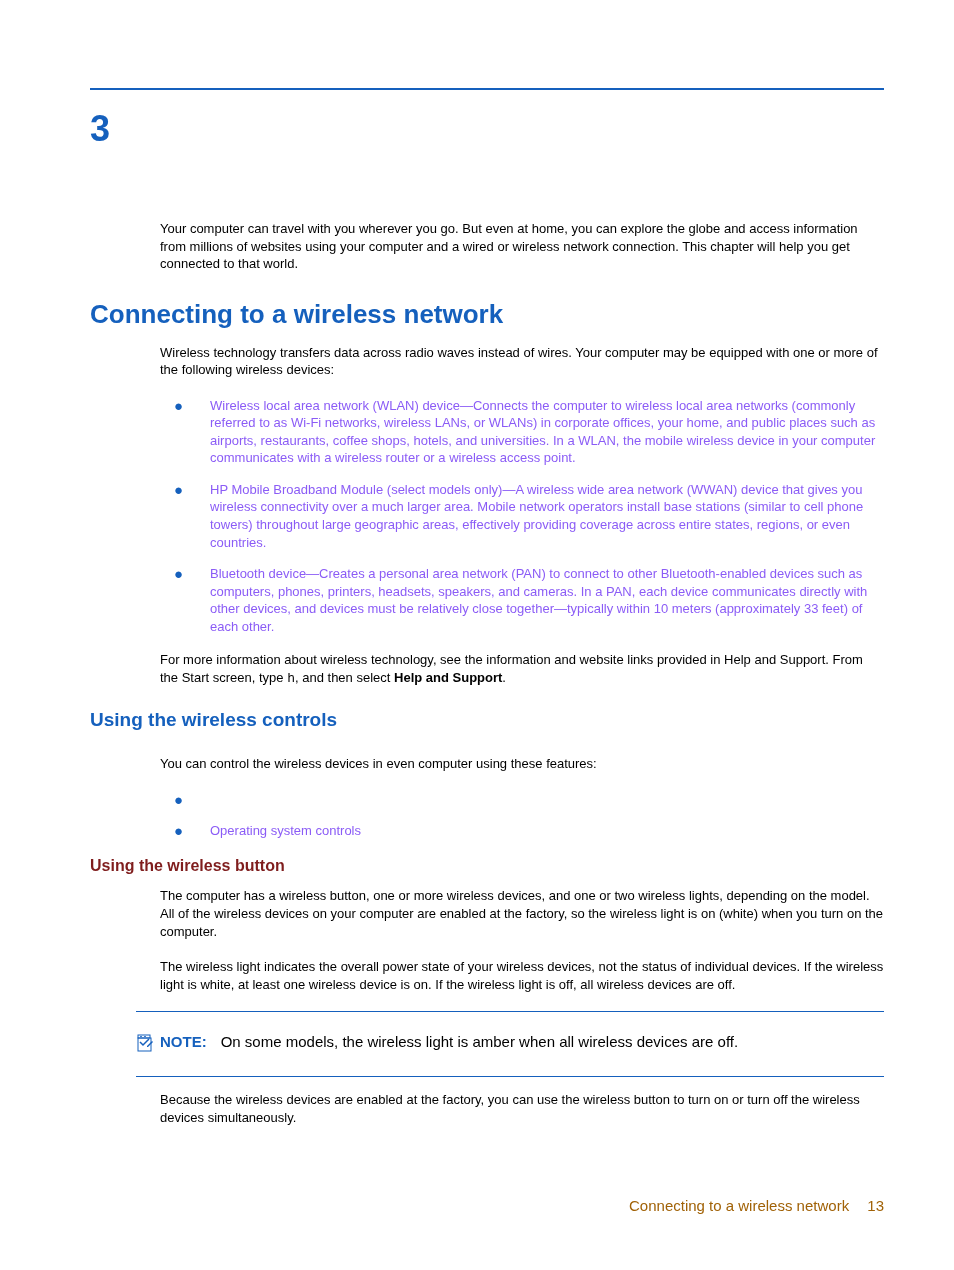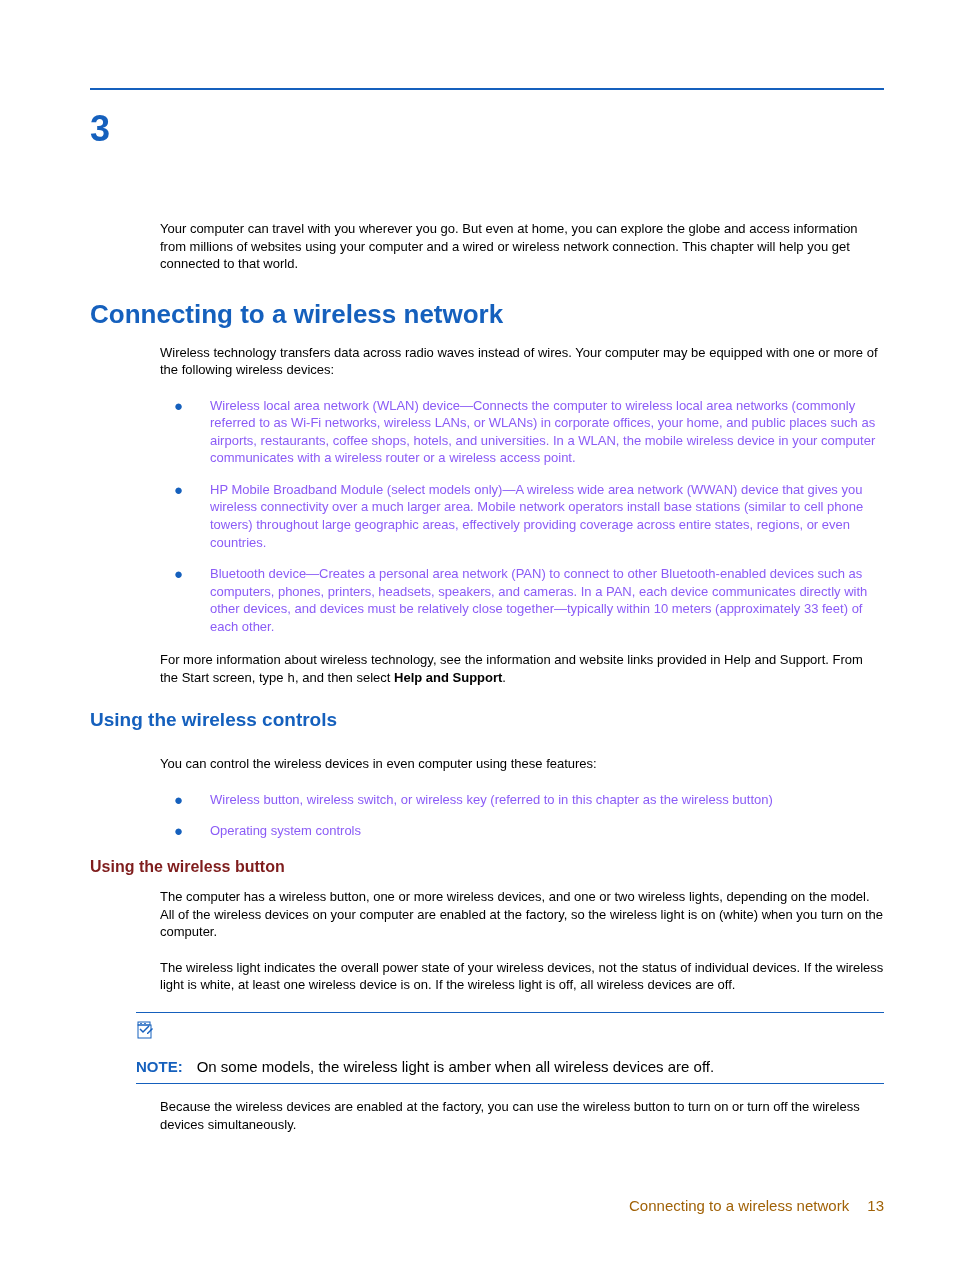--- a/index.html
+++ b/index.html
@@ -87,25 +87,24 @@
       font-family: 'Courier New', monospace;
     }
     .body-text .bold {
       font-weight: bold;
     }
     .note-block {
       margin-left: 46px;
       margin-bottom: 14px;
       border-top: 1px solid #1560bd;
       border-bottom: 1px solid #1560bd;
-      padding: 6px 0;
+      padding: 20px 0;
       display: flex;
       align-items: flex-start;
-      gap: 14px;
-      flex-direction: column;
+      gap: 6px;
     }
     .note-icon {
       flex-shrink: 0;
       margin-top: 2px;
     }
     .note-label {
       color: #1560bd;
       font-weight: bold;
       font-size: 15px;
       margin-right: 14px;
@@ -160,21 +159,20 @@
   <span>For more information about wireless technology, see the information and website links provided in Help and Support. From the Start screen, type </span><span class="mono">h</span><span>, and then select </span><span class="bold">Help and Support</span><span>.</span>
 </p>
 
 <h3 class="h3">Using the wireless controls</h3>
 
 <p class="body-text">You can control the wireless devices in even computer using these features:</p>
 
 <div class="bullet-list">
   <div class="bullet-item">
     <span class="bullet-marker">●</span>
-    <span class="bullet-text">Wireless button, wireless switch, or wireless key (referred to in this chapter as the wireless button)</span>
   </div>
   <div class="bullet-item">
     <span class="bullet-marker">●</span>
     <span class="bullet-text">Operating system controls</span>
   </div>
 </div>
 
 <h4 class="h4">Using the wireless button</h4>
 
 <p class="body-text">The computer has a wireless button, one or more wireless devices, and one or two wireless lights, depending on the model. All of the wireless devices on your computer are enabled at the factory, so the wireless light is on (white) when you turn on the computer.</p>

